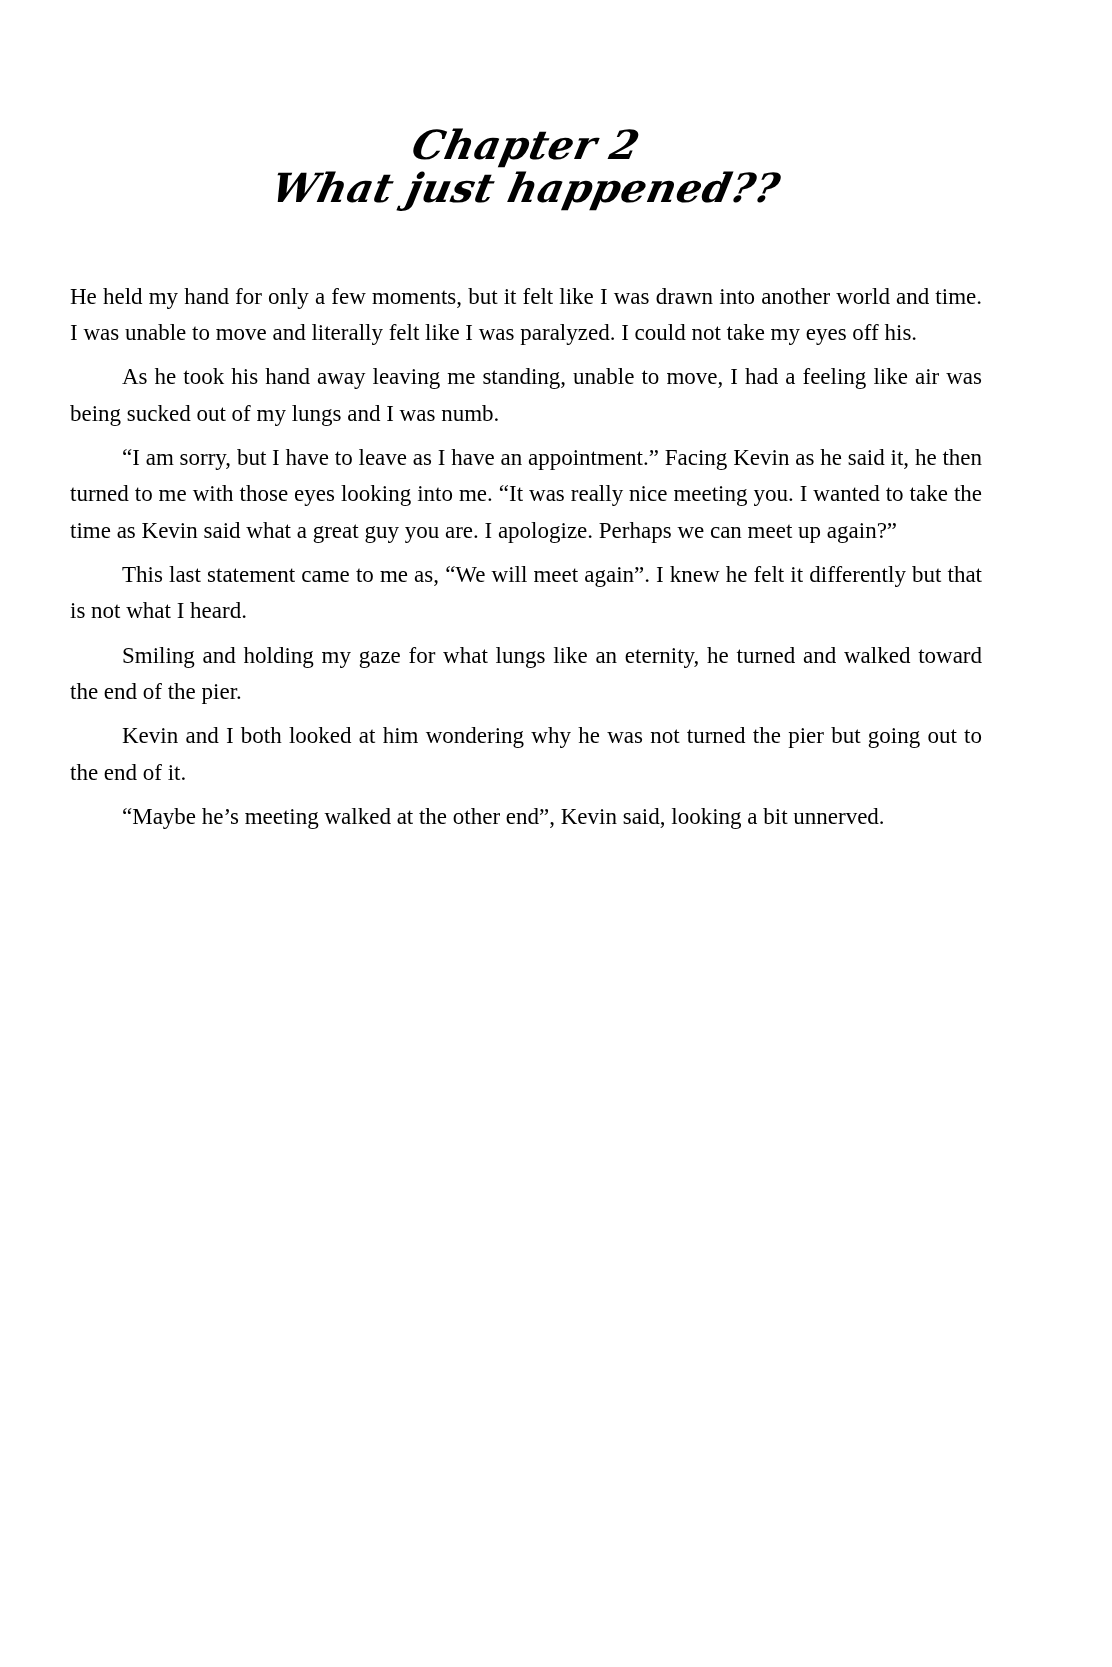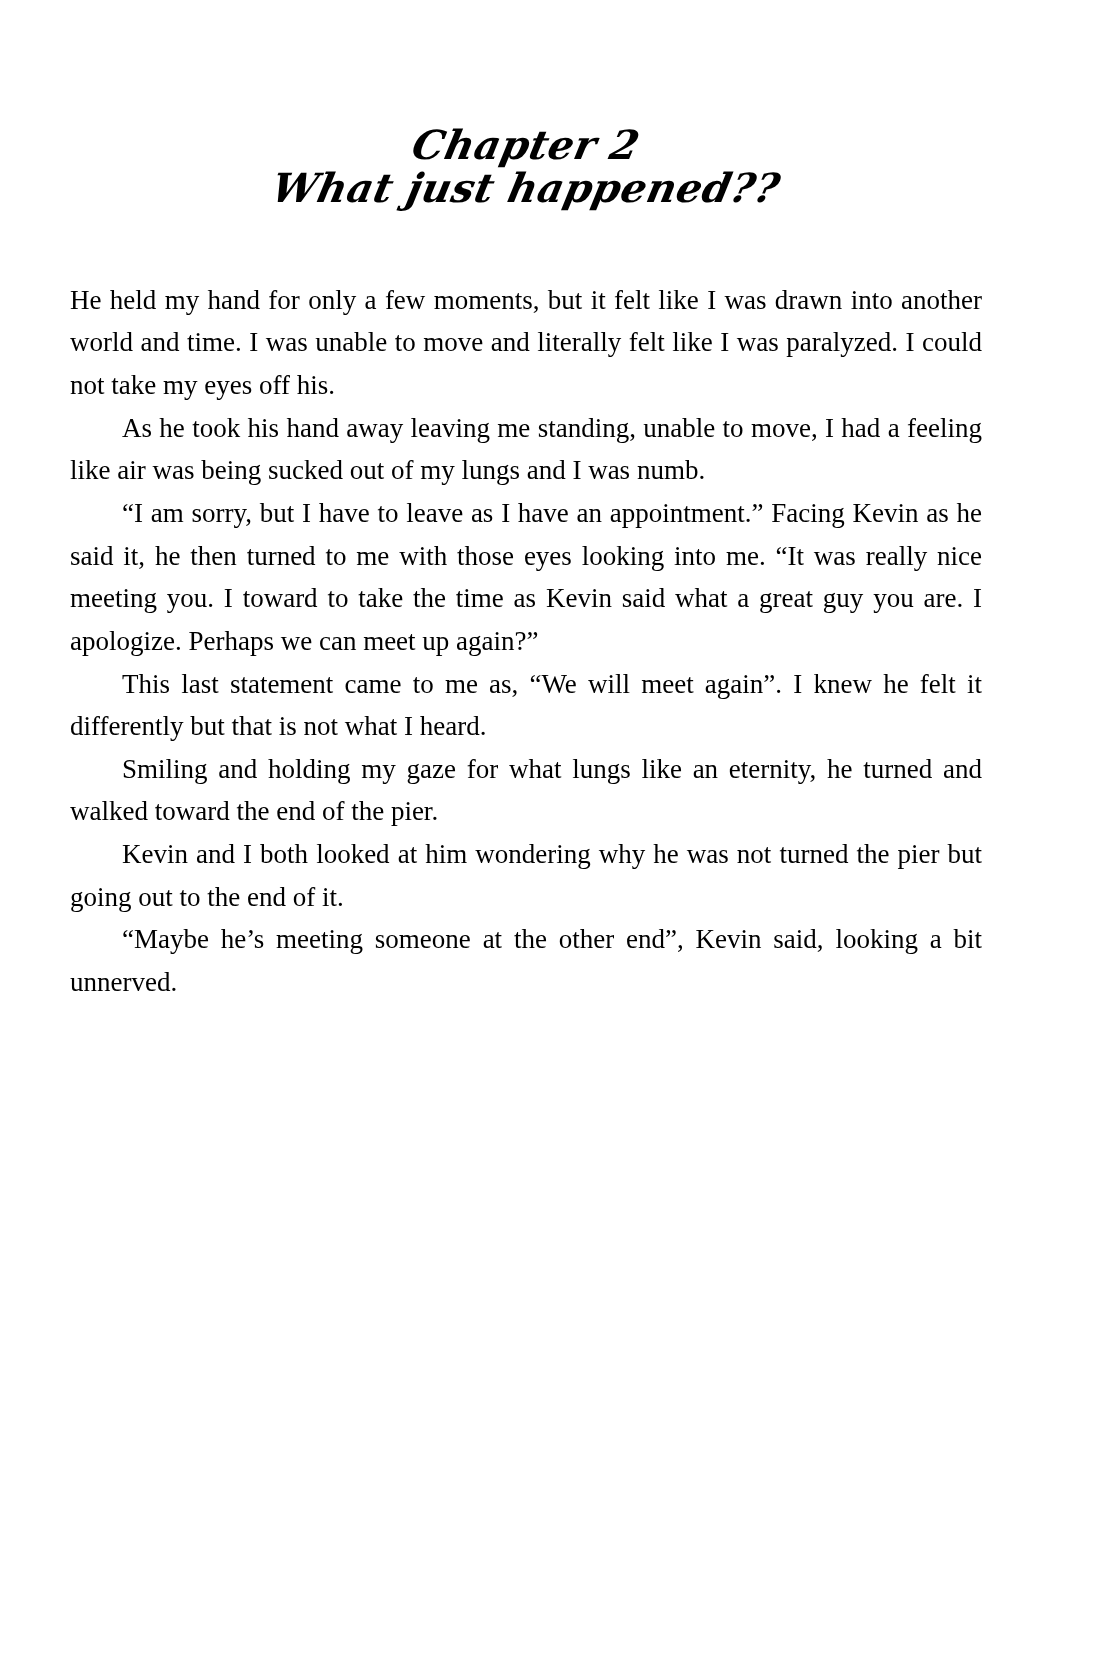--- a/index.html
+++ b/index.html
@@ -44,48 +44,48 @@
     transform: skewX(-12deg);
   }
   .chapter-heading .line2 {
     display: block;
     font-size: 40px;
     transform: skewX(-12deg);
     margin-top: 2px;
   }
   .body-text p {
     margin: 0 0 0 0;
-    font-size: 27px;
+    font-size: 23px;
     line-height: 1.58;
     text-align: justify;
     text-justify: inter-word;
     hyphens: none;
   }
   .body-text p.indent {
     text-indent: 52px;
   }
   .body-text p + p {
-    margin-top: 0px;
+    margin-top: 8px;
   }
 </style>
 </head>
 <body>
 
 <div class="page">
   <div class="content">
 
     <div class="chapter-heading">
       <span class="line1">Chapter 2</span>
       <span class="line2">What just happened??</span>
     </div>
 
     <div class="body-text">
       <p>He held my hand for only a few moments, but it felt like I was drawn into another world and time. I was unable to move and literally felt like I was paralyzed. I could not take my eyes off his.</p>
       <p class="indent">As he took his hand away leaving me standing, unable to move, I had a feeling like air was being sucked out of my lungs and I was numb.</p>
-      <p class="indent">“I am sorry, but I have to leave as I have an appointment.” Facing Kevin as he said it, he then turned to me with those eyes looking into me. “It was really nice meeting you. I toward to take the time as Kevin said what a great guy you are. I apologize. Perhaps we can meet up again?”</p>
+      <p class="indent">“I am sorry, but I have to leave as I have an appointment.” Facing Kevin as he said it, he then turned to me with those eyes looking into me. “It was really nice meeting you. I wanted to take the time as Kevin said what a great guy you are. I apologize. Perhaps we can meet up again?”</p>
       <p class="indent">This last statement came to me as, “We will meet again”. I knew he felt it differently but that is not what I heard.</p>
       <p class="indent">Smiling and holding my gaze for what lungs like an eternity, he turned and walked toward the end of the pier.</p>
       <p class="indent">Kevin and I both looked at him wondering why he was not turned the pier but going out to the end of it.</p>
-      <p class="indent">“Maybe he’s meeting someone at the other end”, Kevin said, looking a bit unnerved.</p>
+      <p class="indent">“Maybe he’s meeting walked at the other end”, Kevin said, looking a bit unnerved.</p>
     </div>
 
   </div>
 </div>
 
 </body></html>

